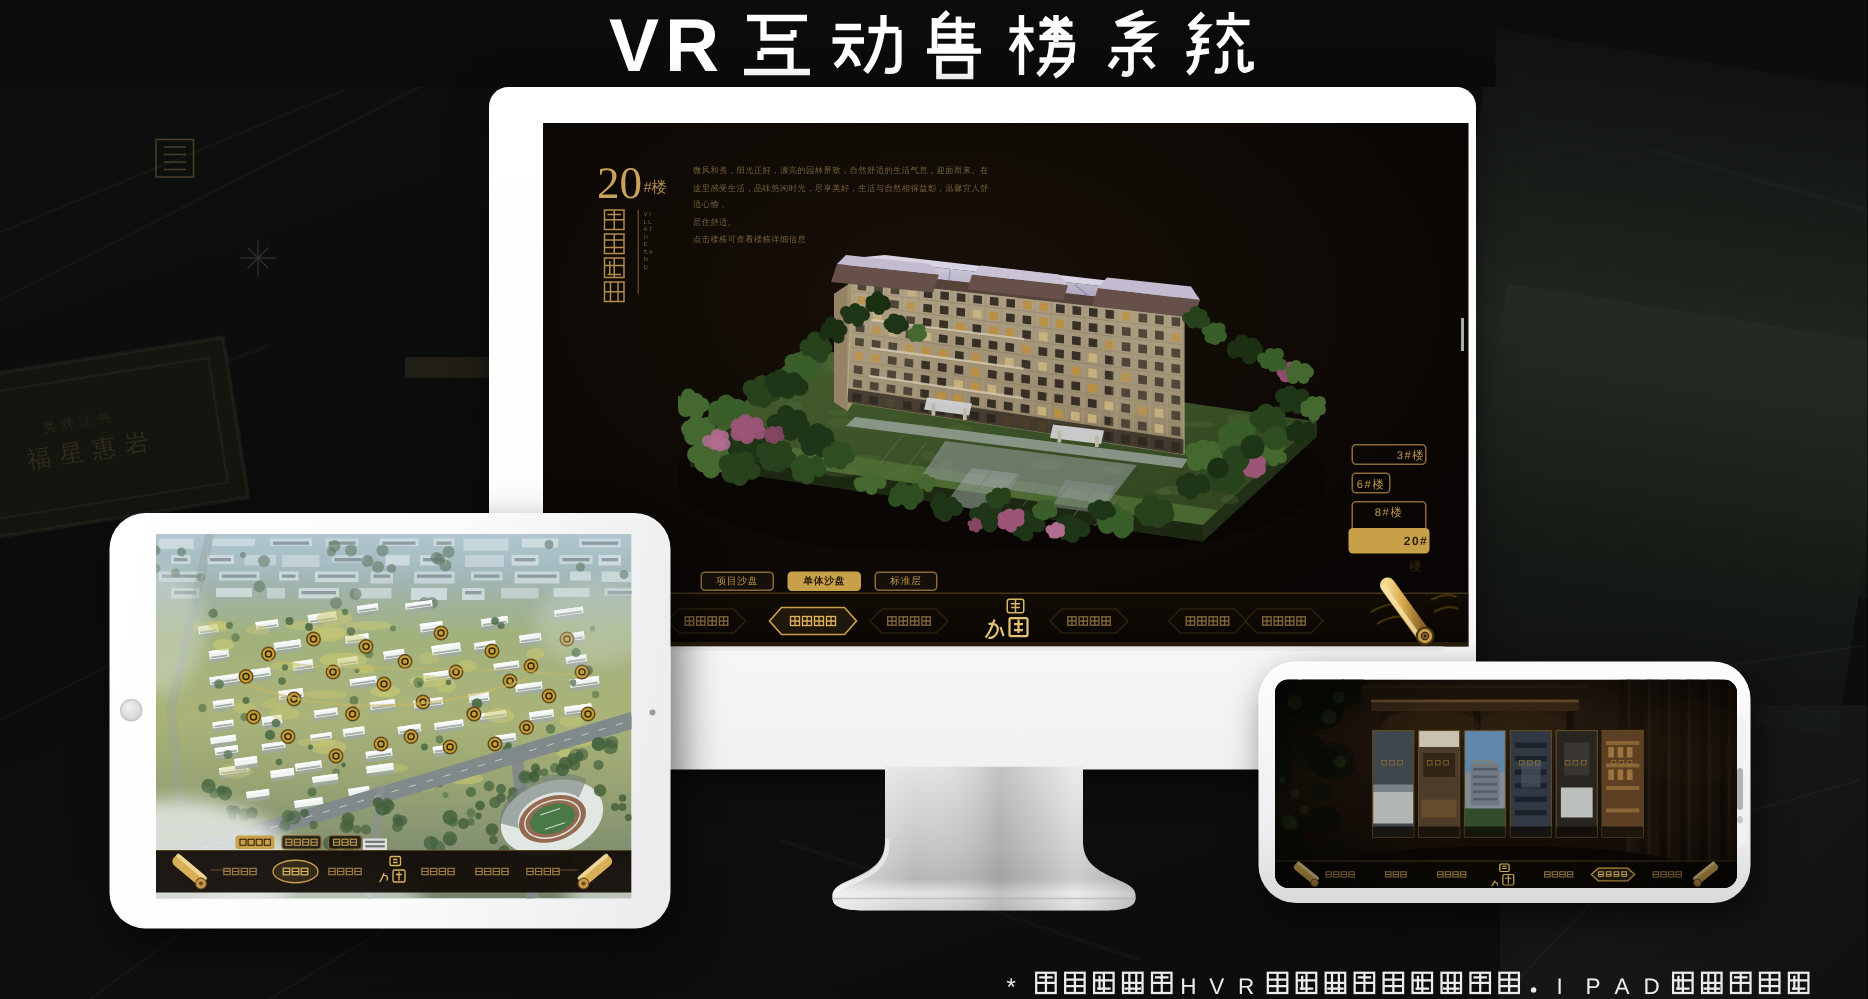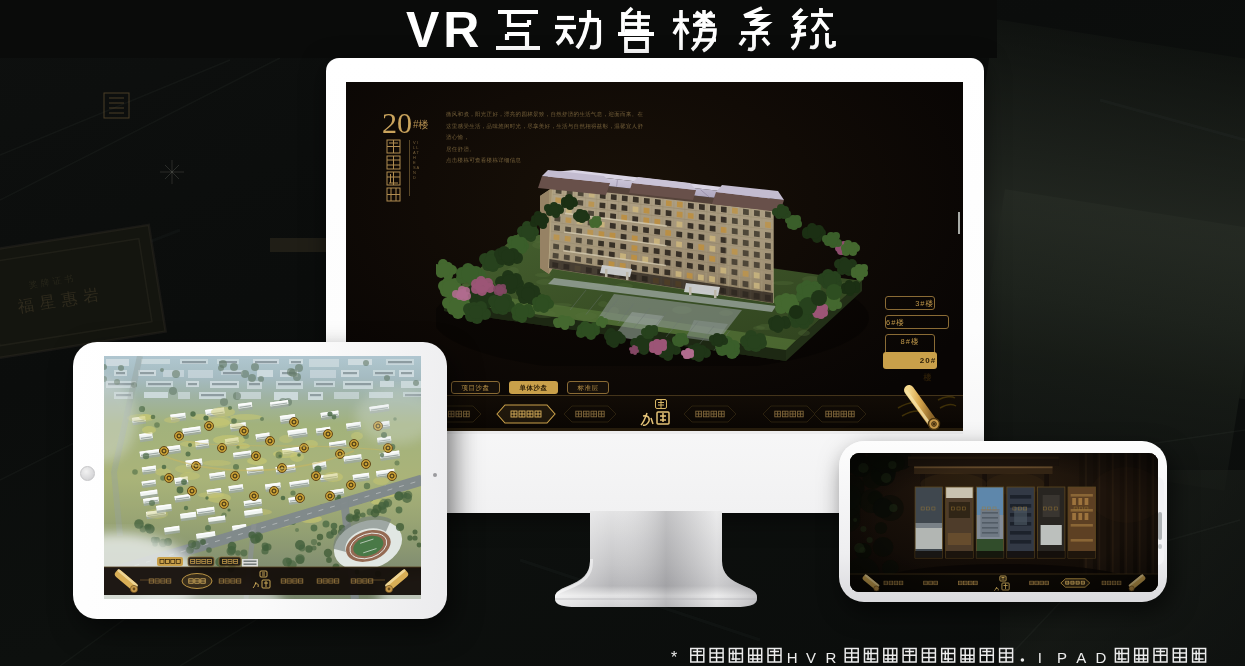--- a/index.html
+++ b/index.html
@@ -131,21 +131,21 @@
     <path d="M30,10 C29,16 26,20 22,23"></path>
           <path d="M30,12 L38,22"></path>
     <path d="M27,26 V34 C27,39 24,40 20,39"></path>
           <path d="M37,25 V34 C37,39 40,40 44,37 L44,33"></path>
   </g>
 </svg>
 </div>
 
 <div id="monitor" style="left:326px;top:58px;width:658px;height:455px;border-radius:13px;background:linear-gradient(180deg,#ffffff 0%,#fdfdfd 60%,#f1f1f2 100%);box-shadow:0 6px 24px rgba(0,0,0,0.5);">
 
-  <div id="mscreen" style="left:20px;top:24px;width:617px;height:349px;background:radial-gradient(ellipse 66% 72% at 44% 34%,#191108 0%,#110b06 48%,#080504 100%);overflow:hidden;">
+  <div id="mscreen" style="left:36px;top:24px;width:617px;height:349px;background:radial-gradient(ellipse 66% 72% at 44% 34%,#191108 0%,#110b06 48%,#080504 100%);overflow:hidden;">
 
     <div style="left:36px;top:24px;color:#c9a35c;font-family:'Liberation Serif',serif;font-size:30px;">20</div>
     <div style="left:67px;top:36px;color:#b08c4f;font-size:10px;">#楼</div>
 
     <svg style="left:39px;top:57px;" width="18" height="64" viewBox="0 0 18 64">
           <g stroke="#b08c50" stroke-width="1.0" fill="none">
             <rect x="2" y="1" width="13" height="13" fill="none"></rect>
             <path d="M2,7.5 h13 M8.5,1 v13 M4,4 h9"></path>
             <rect x="2" y="17" width="13" height="13" fill="none"></rect>
             <path d="M2,21 h13 M2,26 h13 M8.5,17 v13"></path>
@@ -868,21 +868,21 @@
           <circle cx="159" cy="49" r="3" fill="#44682f" opacity="1.0"></circle>
           <circle cx="162" cy="49" r="3" fill="#44682f" opacity="1.0"></circle>
           <circle cx="160" cy="52" r="4" fill="#44682f" opacity="1.0"></circle>
           <circle cx="372" cy="136" r="9" fill="#27421d"></circle>
           <circle cx="383" cy="128" r="8" fill="#1f3517"></circle>
           <circle cx="398" cy="122" r="8" fill="#2e4e21"></circle>
           <circle cx="360" cy="142" r="7" fill="#1b2f13"></circle>
         </svg>
 
     <div style="left:539px;top:214px;width:50px;height:14px;border:1px solid #8a6b35;border-radius:3px;color:#bd9549;font-size:7.5px;text-align:right;line-height:13px;letter-spacing:1px;">3#楼</div>
-    <div style="left:539px;top:233px;width:64px;height:14px;border:1px solid #8a6b35;border-radius:3px;color:#bd9549;font-size:7.5px;line-height:13px;letter-spacing:1px;">6#楼</div>
+    <div style="left:539px;top:233px;width:26px;height:14px;border:1px solid #8a6b35;border-radius:3px;color:#bd9549;font-size:7.5px;text-align:center;line-height:13px;letter-spacing:1px;">6#楼</div>
     <div style="left:539px;top:252px;width:50px;height:32px;border:1px solid #8a6b35;border-radius:3px;color:#bd9549;font-size:7.5px;text-align:center;line-height:13px;letter-spacing:1px;">8#楼</div>
     <div style="left:537px;top:270px;width:54px;height:17px;background:#c9a04a;border-radius:3px;color:#2a1d08;font-size:8px;font-weight:bold;text-align:center;line-height:17px;letter-spacing:1px;padding-left:36px;">20#楼</div>
 
     <div style="left:612px;top:130px;width:2px;height:22px;background:#cfd4d0;opacity:.8;"></div>
 
     <div style="left:105px;top:299px;width:49px;height:13px;border:1px solid #8a6b35;border-radius:3px;background:#16100a;color:#bd9549;font-size:6.5px;text-align:center;line-height:11px;letter-spacing:.5px;">项目沙盘</div>
     <div style="left:163px;top:299px;width:49px;height:13px;background:#c9a04a;border-radius:3px;color:#2a1d08;font-size:6.5px;font-weight:bold;text-align:center;line-height:13px;letter-spacing:.5px;">单体沙盘</div>
     <div style="left:221px;top:299px;width:42px;height:13px;border:1px solid #8a6b35;border-radius:3px;background:#16100a;color:#bd9549;font-size:6.5px;text-align:center;line-height:11px;letter-spacing:.5px;">标准层</div>
 
     <div id="mnav" style="left:0;top:313px;width:617px;height:36px;background:linear-gradient(180deg,#120c06,#0a0603);border-top:1px solid #44341a;border-bottom:3px solid #261c0c;">

